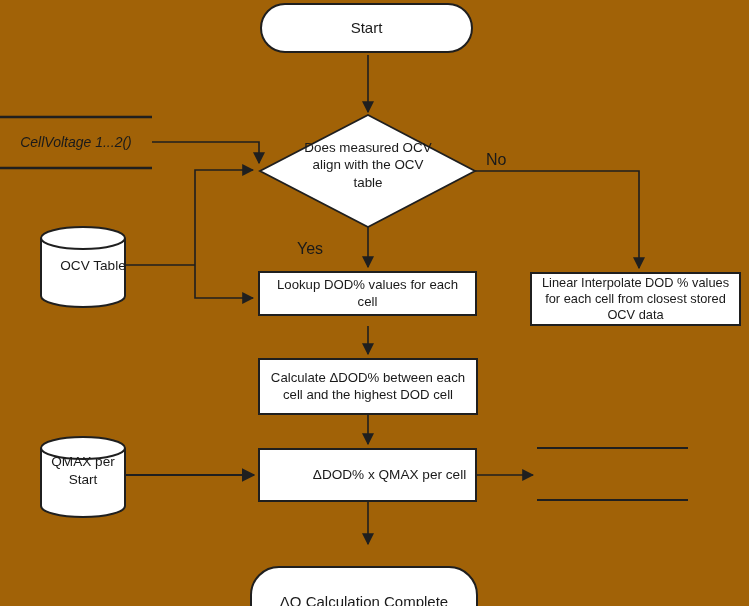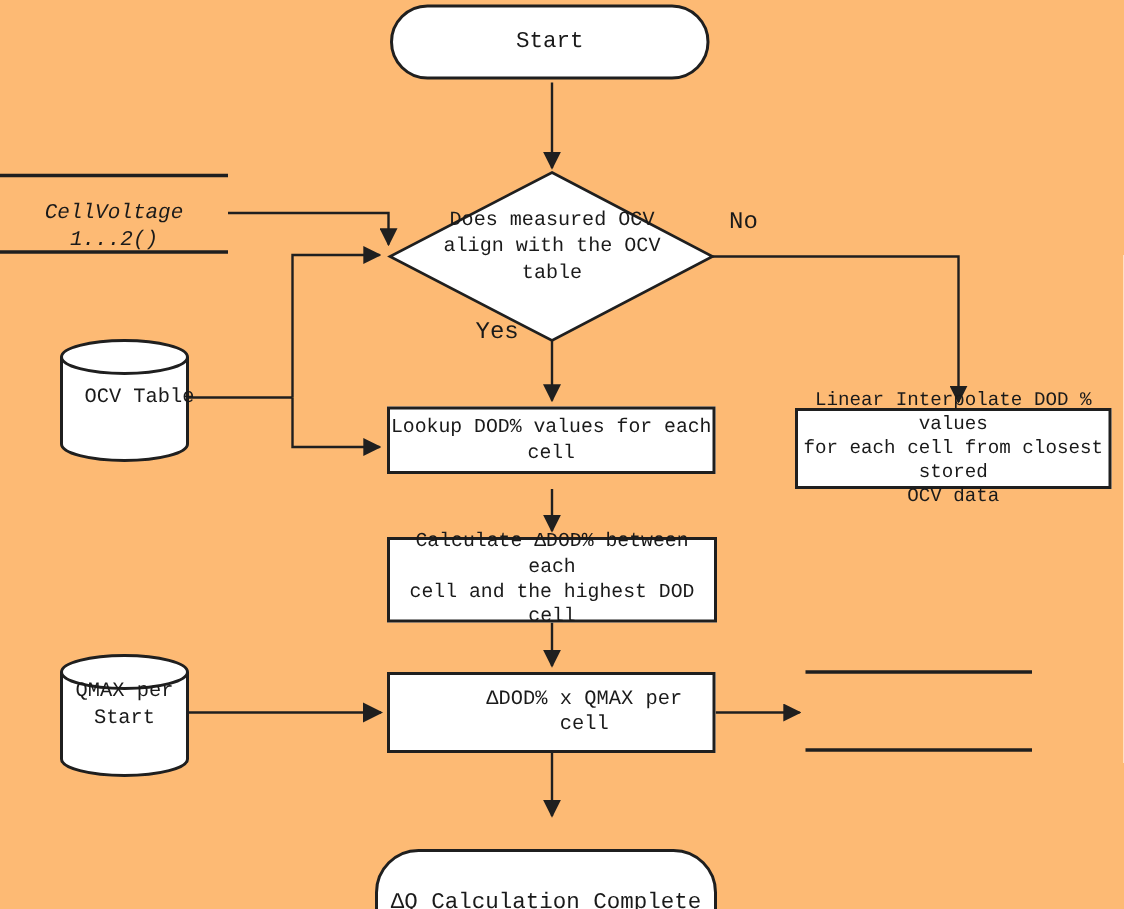--- a/index.html
+++ b/index.html
@@ -1,21 +1,21 @@
 <!DOCTYPE html>
 <html><head>
 <meta charset="utf-8">
 <style>
   html, body { margin: 0; padding: 0; background: #ffffff; }
   #canvas {
     position: relative;
     width: 749px;
     height: 606px;
-    background: #fdba74;
-    font-family: Liberation Mono, monospace;
+    background: #a16207;
+    font-family: Liberation Sans, sans-serif;
     color: #1a1a1a;
     overflow: hidden;
   }
   #wires { position: absolute; left: 0; top: 0; width: 749px; height: 606px; }
   .node {
     position: absolute;
     display: flex;
     align-items: center;
     justify-content: center;
     text-align: center;
@@ -98,22 +98,22 @@
   </div>
 
   <div class="freetext" style="left:288px; top:139px; width:160px; font-size:13.4px;">Does measured OCV
 align with the OCV
 table</div>
 
   <div class="freetext italic" style="left:0px; top:133px; width:152px; font-size:14px;">CellVoltage 1...2()</div>
 
   <div class="freetext" style="left:41px; top:257px; width:104px; font-size:13.6px;">OCV Table</div>
 
-  <div class="edge-label" style="left:297px; top:212px;margin-left:20px;">Yes</div>
-  <div class="edge-label" style="left:486px; top:139px;">No</div>
+  <div class="edge-label" style="left:297px; top:240px;">Yes</div>
+  <div class="edge-label" style="left:486px; top:151px;">No</div>
 
   <div class="node process" style="left:258px; top:271px; width:219px; height:45px;">
     <span>Lookup DOD% values for each
 cell</span>
   </div>
 
   <div class="node process" style="left:530px; top:272px; width:211px; height:54px; font-size:12.8px; line-height:1.25;">
     <span>Linear Interpolate DOD % values
 for each cell from closest stored
 OCV data</span>

